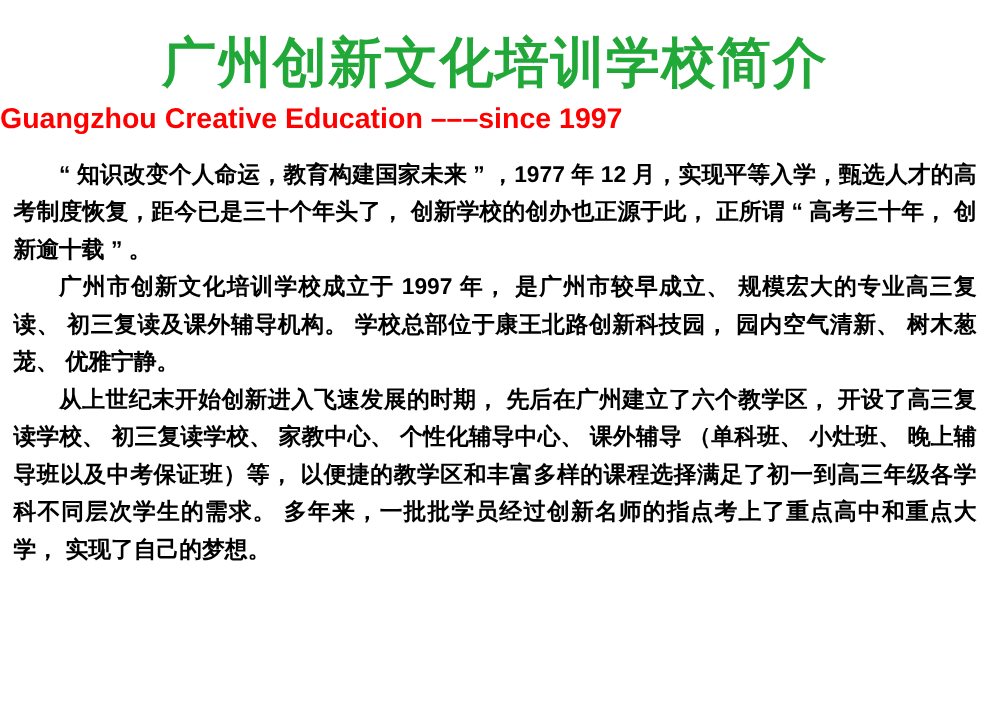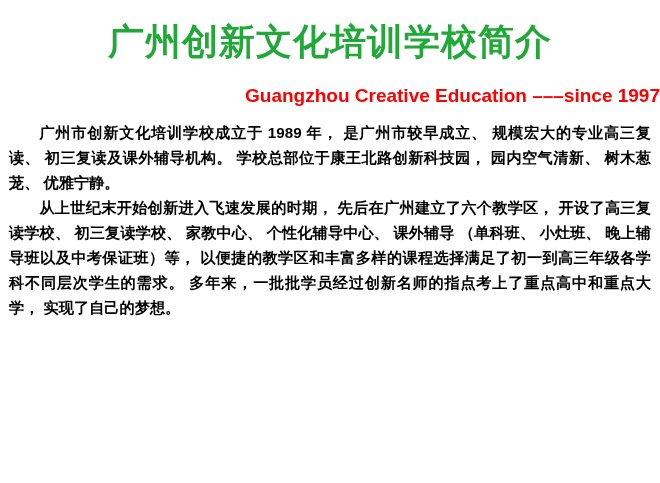--- a/index.html
+++ b/index.html
@@ -17,22 +17,22 @@
   .title {
     margin: 22px 0 0 0;
     text-align: center;
     font-family: "Liberation Serif", "DejaVu Serif", serif;
     font-size: 36px;
     font-weight: 600;
     letter-spacing: 1px;
     line-height: 1.15;
   }
   .subtitle {
-    margin: 23px 0 0 0;
-    text-align: right;
+    margin: 7px 0 0 0;
+    text-align: left;
     font-family: "Liberation Sans", "DejaVu Sans", sans-serif;
     font-size: 19px;
     font-weight: bold;
     letter-spacing: 0px;
     line-height: 1.1;
   }
   .content {
     margin: 13px 9px 0 9px;
   }
   .content p {
@@ -47,16 +47,17 @@
     word-break: break-all;
   }
 </style>
 </head>
 <body>
 
 <div class="slide">
   <h1 class="title" style="color: rgb(34, 168, 56);">广州创新文化培训学校简介</h1>
   <h2 class="subtitle" style="color: rgb(255, 0, 0);">Guangzhou Creative Education –––since 1997</h2>
   <div class="content" style="color: rgb(0, 0, 0);">
-    <p>广州市创新文化培训学校成立于 1989 年， 是广州市较早成立、 规模宏大的专业高三复读、 初三复读及课外辅导机构。 学校总部位于康王北路创新科技园， 园内空气清新、 树木葱茏、 优雅宁静。</p>
+    <p>“ 知识改变个人命运，教育构建国家未来 ” ，1977 年 12 月，实现平等入学，甄选人才的高考制度恢复，距今已是三十个年头了， 创新学校的创办也正源于此， 正所谓 “ 高考三十年， 创新逾十载 ” 。</p>
+    <p>广州市创新文化培训学校成立于 1997 年， 是广州市较早成立、 规模宏大的专业高三复读、 初三复读及课外辅导机构。 学校总部位于康王北路创新科技园， 园内空气清新、 树木葱茏、 优雅宁静。</p>
     <p>从上世纪末开始创新进入飞速发展的时期， 先后在广州建立了六个教学区， 开设了高三复读学校、 初三复读学校、 家教中心、 个性化辅导中心、 课外辅导 （单科班、 小灶班、 晚上辅导班以及中考保证班）等， 以便捷的教学区和丰富多样的课程选择满足了初一到高三年级各学科不同层次学生的需求。 多年来，一批批学员经过创新名师的指点考上了重点高中和重点大学， 实现了自己的梦想。</p>
   </div>
 </div>
 
 </body></html>

